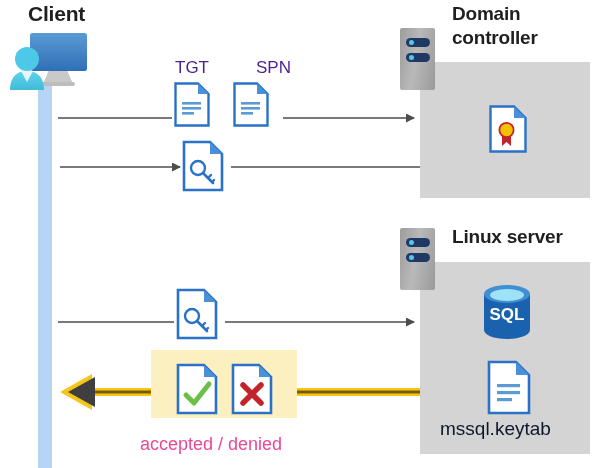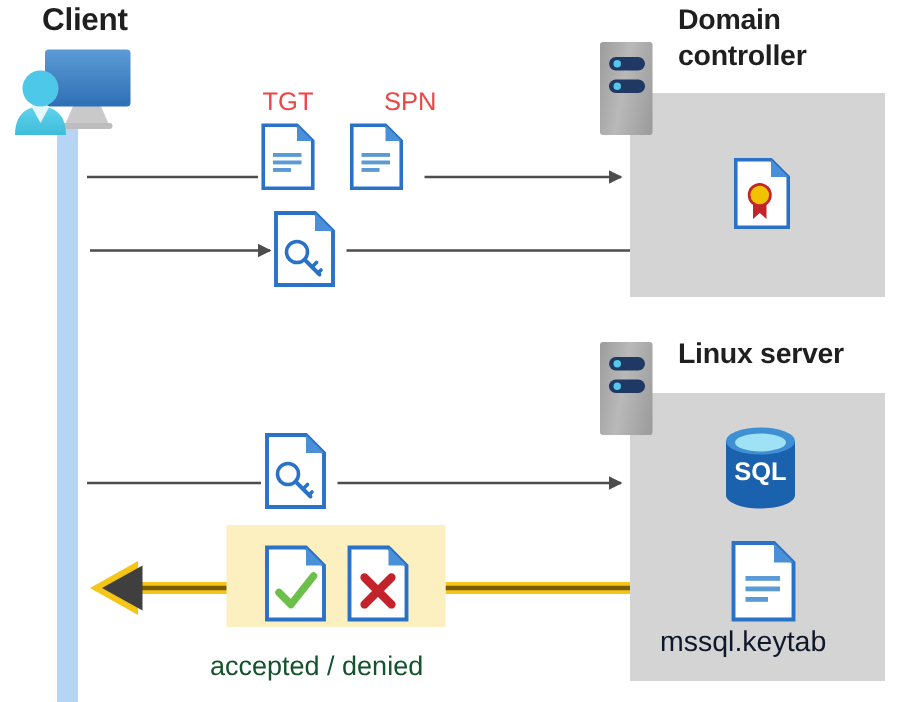--- a/index.html
+++ b/index.html
@@ -18,26 +18,26 @@
   .title-bold{
     font-weight:bold;
     color:#1f1f1f;
     letter-spacing:-0.2px;
   }
   #client-title{left:28px;top:2px;font-size:21px;}
   #dc-title{left:452px;top:2px;font-size:19px;line-height:24px;width:150px;}
   #linux-title{left:452px;top:225px;font-size:19px;line-height:24px;width:150px;}
 
   .doc-caption{
-    font-size:17px;color:#ef4444;
+    font-size:17px;color:#4c1d95;
   }
   #tgt-label{left:175px;top:58px;}
   #spn-label{left:234px;top:58px;margin-left:22px;}
   #keytab-label{left:440px;top:418px;font-size:19px;color:#0f172a;}
-  #verdict-label{left:140px;top:434px;font-size:18px;color:#14532d;}
+  #verdict-label{left:140px;top:434px;font-size:18px;color:#ec4899;}
 
   
   #client-lifeline{
     left:38px;top:84px;width:14px;height:384px;
     background:#b6d4f3;
   }
 
   
   .server-panel{background:#d4d4d4;}
   #dc-panel{left:420px;top:62px;width:170px;height:136px;}

